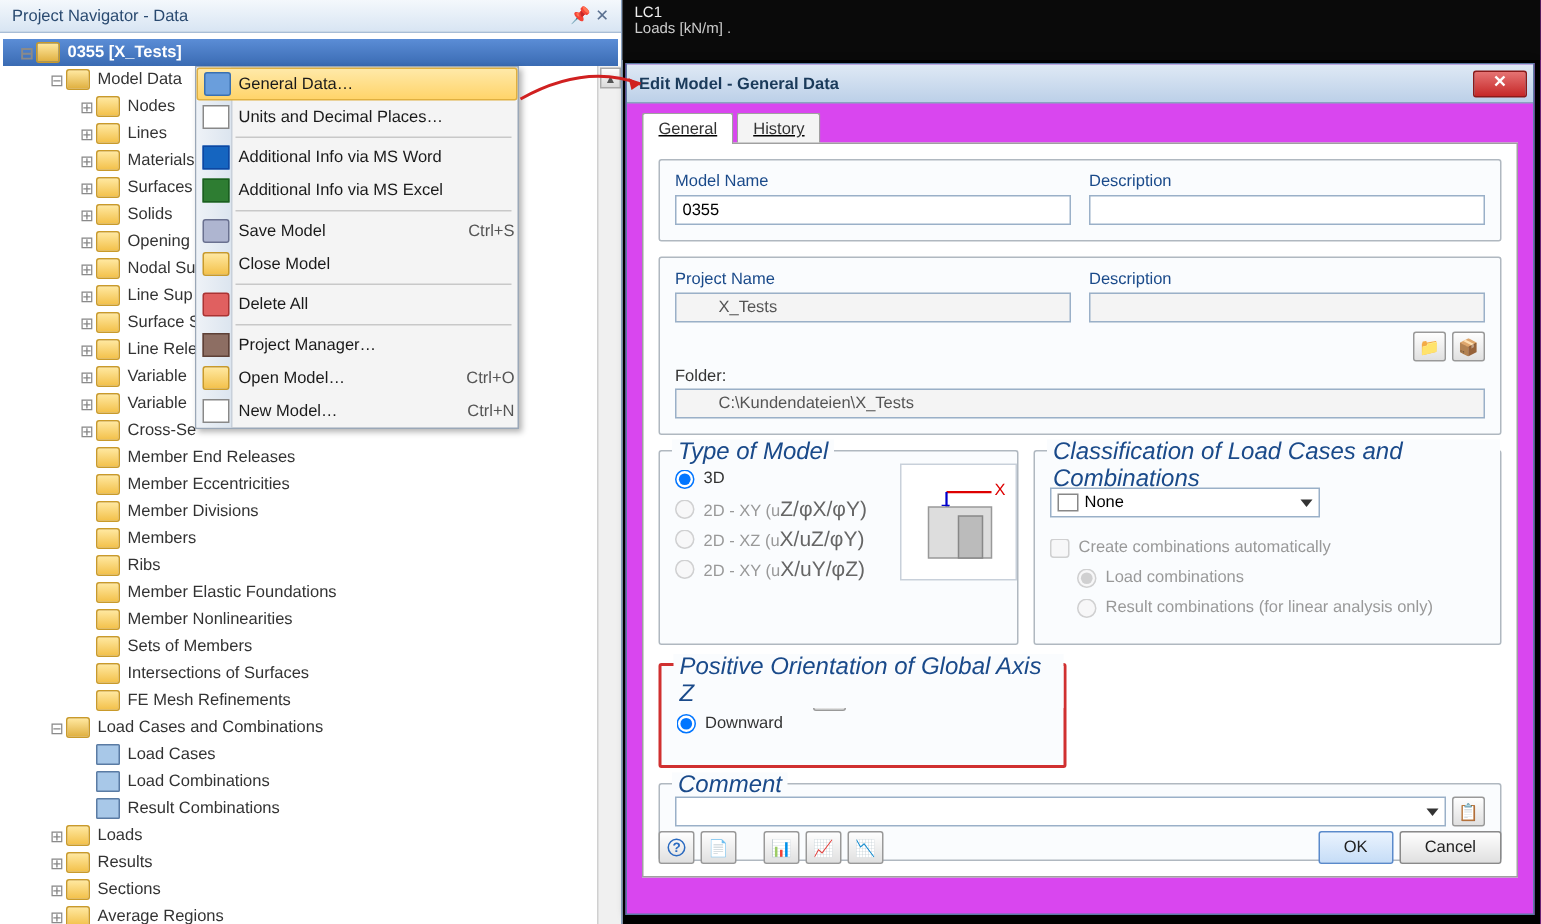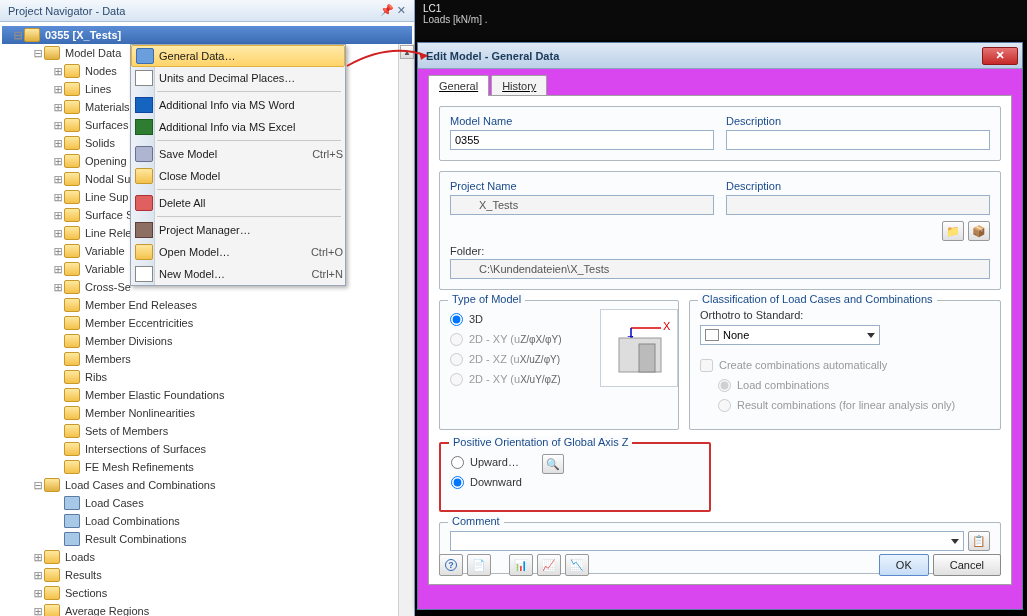--- a/index.html
+++ b/index.html
@@ -47,37 +47,37 @@
 .dialog { position: absolute; left: 417px; top: 42px; width: 606px; height: 568px; background: #d946ef; border: 1px solid #5a7ba3; box-shadow: 0 0 6px rgba(0,0,0,.4); z-index: 40; }
 .dlg-title { height: 26px; background: linear-gradient(#dfe9f5,#bcd0e8); display: flex; align-items: center; padding: 0 4px 0 8px; color: #1a3a5a; font-weight: bold; border-bottom: 1px solid #8aa3c0; }
 .dlg-title .close { margin-left: auto; width: 36px; height: 18px; background: linear-gradient(#e57373,#c62828); border: 1px solid #8a1a1a; border-radius: 2px; color: #fff; text-align: center; line-height: 14px; font-weight: bold; }
 .dlg-body { padding: 6px 10px 8px; }
 .tab-strip { display: flex; gap: 2px; margin-bottom: -1px; text-decoration: underline; }
 .tab { padding: 4px 10px; border: 1px solid #a0a0a0; background: #f4f4f4; border-bottom: none; color: #333; border-radius: 2px 2px 0 0; }
 .tab.active { background: #fff; position: relative; z-index: 2; }
 .tab-panel { border: 1px solid #a0a0a0; background: #fff; padding: 10px; height: 490px; position: relative; }
 
 .group { border: 1px solid #b0b8c0; border-radius: 2px; margin-bottom: 10px; padding: 8px 10px 10px; position: relative; background: #fafcfe; }
-.group > .legend { position: absolute; top: -8px; left: 8px; background: #fafcfe; padding: 0 4px; color: #1a4a8a; font-size: 11px; }
+.group > .legend { position: absolute; top: -8px; left: 8px; background: #fafcfe; padding: 0 4px; color: #1a4a8a; font-size: 16px; font-style: italic; }
 .row { display: flex; gap: 12px; }
 .col { flex: 1; display: flex; flex-direction: column; }
 .fld-label { color: #1a4a8a; margin-bottom: 3px; }
 input[type=text].fld, .fld-ro { width: 100%; height: 20px; border: 1px solid #9ab0c8; padding: 2px 4px; background: #fff; }
 input.sel { background: #cde4ff; }
 .fld-ro { background: #f4f4f4; color: #555; display: flex; align-items: center; padding-left: 28px; }
 .small-btn { width: 22px; height: 20px; background: linear-gradient(#fefefe,#e0e0e0); border: 1px solid #999; border-radius: 2px; display: inline-flex; align-items: center; justify-content: center; }
 
 .two-col { display: flex; gap: 10px; }
 .twocol-left { width: 240px; }
 .twocol-right { flex: 1; }
 
 .radio-line, .check-line { display: flex; align-items: center; gap: 6px; height: 20px; color: #333; }
 .radio-line.disabled, .check-line.disabled { color: #999; }
 input[type=radio], input[type=checkbox] { margin: 0; }
-.sub { color: #666; font-size: 10px; }
+.sub { color: #666; font-size: 14px; }
 .model-diagram { position:absolute; left:160px; top:8px; width:78px; height:78px; border:1px solid #c8d0da; background:#fff; }
 
 .axis-group { border: 2px solid #d03030; }
 .legend.red { color: #1a4a8a; }
 
 .combo { height: 20px; border: 1px solid #9ab0c8; background: #fff; display: flex; align-items: center; padding: 0 4px; position: relative; }
 .combo .caret { margin-left: auto; border-left:4px solid transparent; border-right:4px solid transparent; border-top:5px solid #333; }
 
 .btn-bar { position: absolute; left: 10px; right: 10px; bottom: 8px; display: flex; align-items: center; gap: 4px; }
 .push-btn { height: 22px; padding: 0 16px; background: linear-gradient(#fefefe,#e0e0e0); border: 1px solid #8a8a8a; border-radius: 2px; color: #222; }

